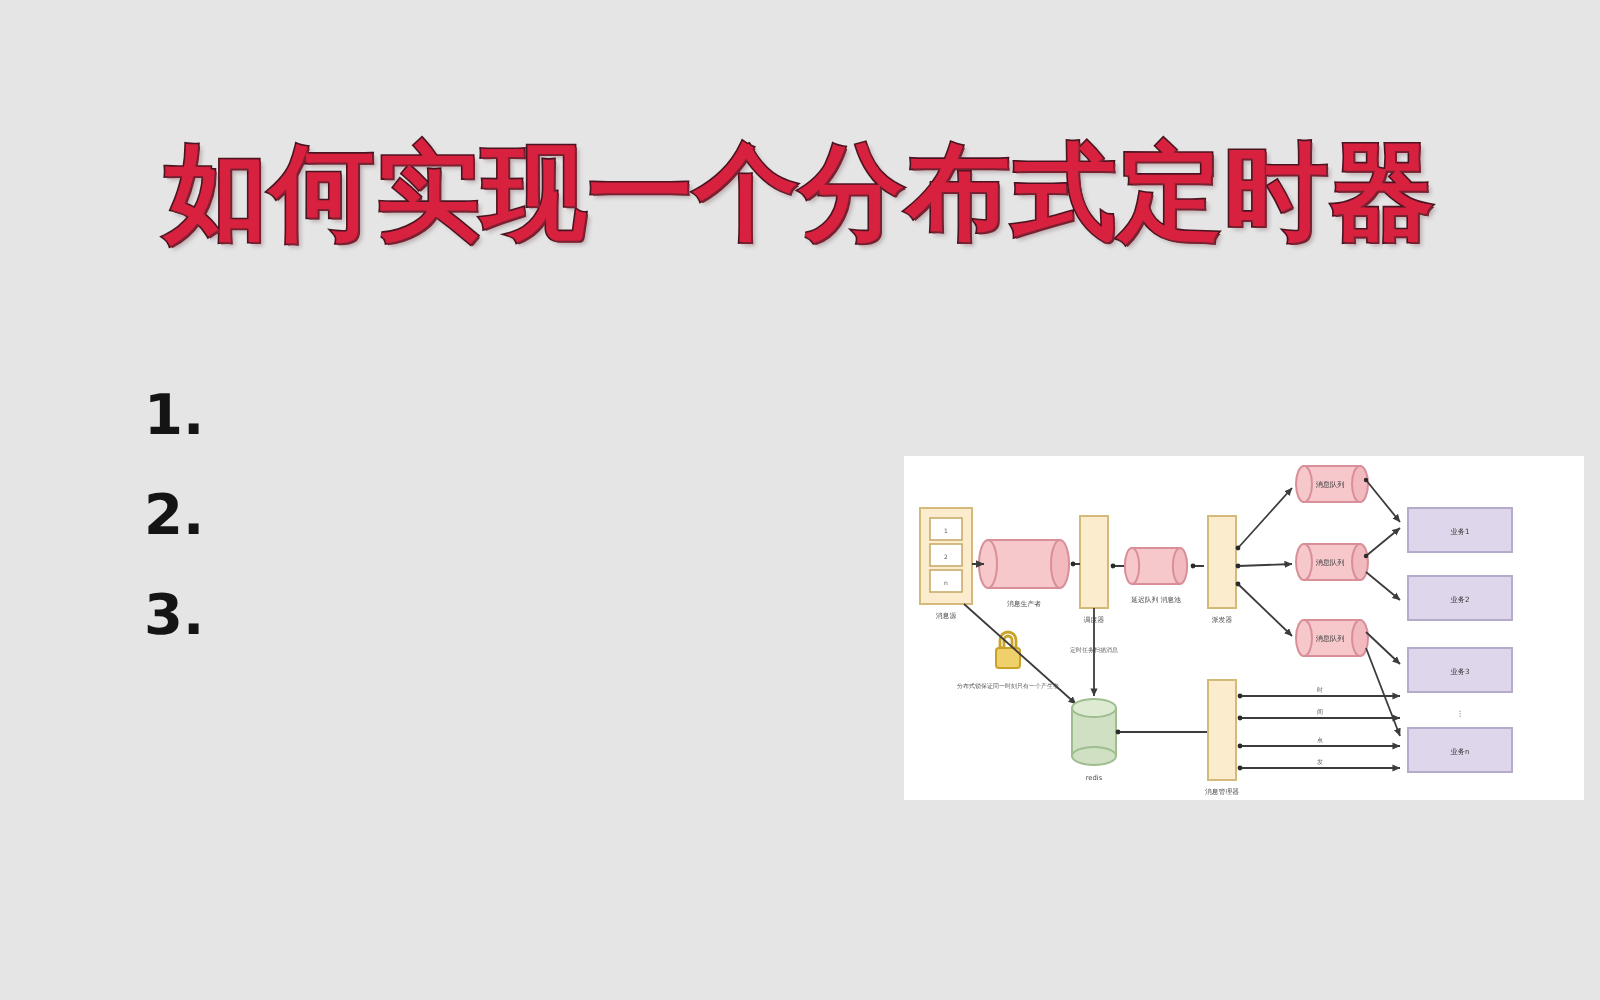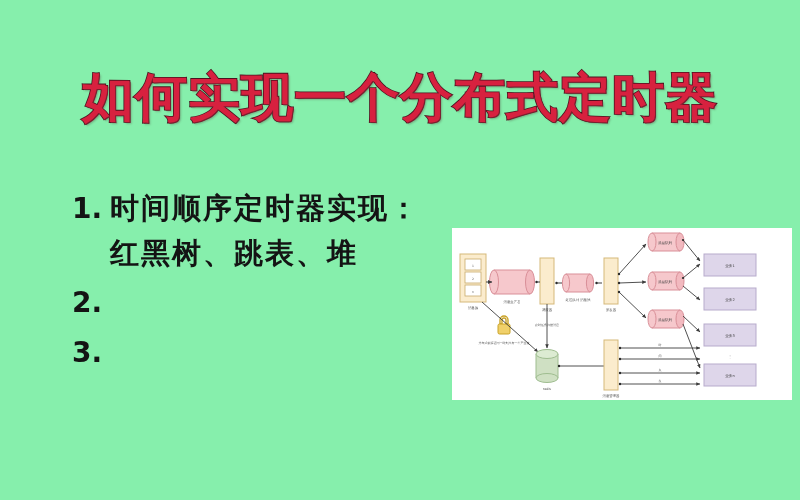--- a/index.html
+++ b/index.html
@@ -11,21 +11,21 @@
     width: 800px;
     height: 500px;
     overflow: hidden;
     font-family: "Liberation Serif", "DejaVu Serif", serif;
     position: relative;
   }
 
   #slide {
     position: absolute;
     inset: 0;
-    background: #86efac;
+    background: #e5e5e5;
   }
 
   
   .title {
     position: absolute;
     left: 0;
     right: 0;
     top: 66px;
     text-align: center;
     font-family: "DejaVu Sans", "Liberation Sans", sans-serif;
@@ -109,24 +109,20 @@
 
 <div id="slide">
 
   <div class="title">如何实现一个分布式定时器</div>
 
   <div class="list">
 
     <div class="item">
       <div class="line">
         <span class="num">1.</span>
-        <span class="txt">时间顺序定时器实现：</span>
-      </div>
-      <div class="line sub">
-        <span class="txt">红黑树、跳表、堆</span>
       </div>
     </div>
 
     <div class="item">
       <div class="line">
         <span class="num">2.</span>
       </div>
     </div>
 
     <div class="item">

